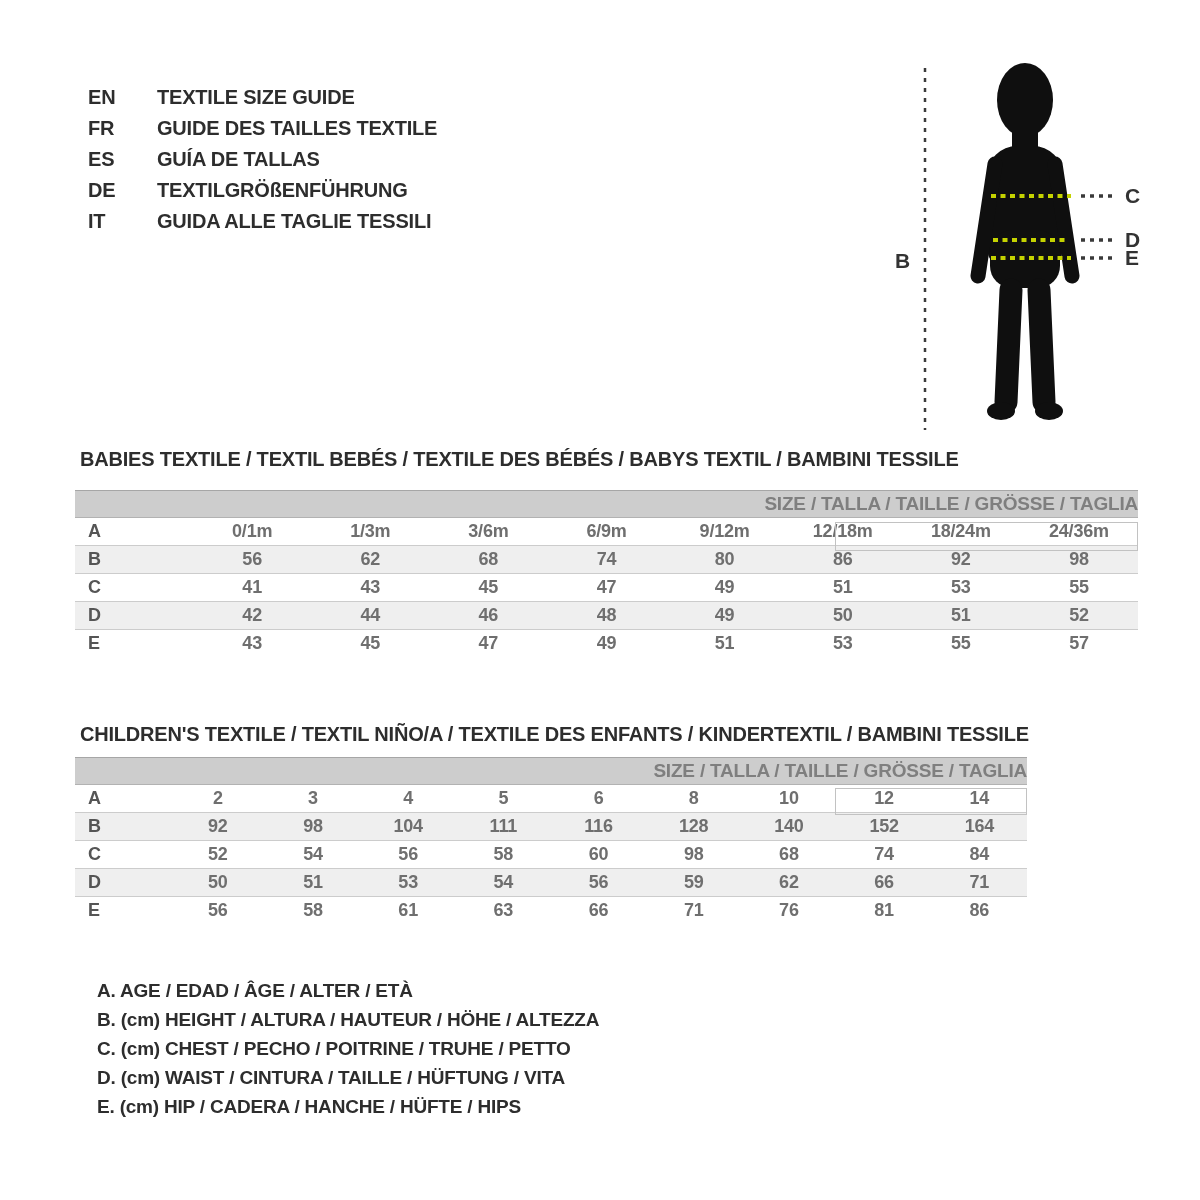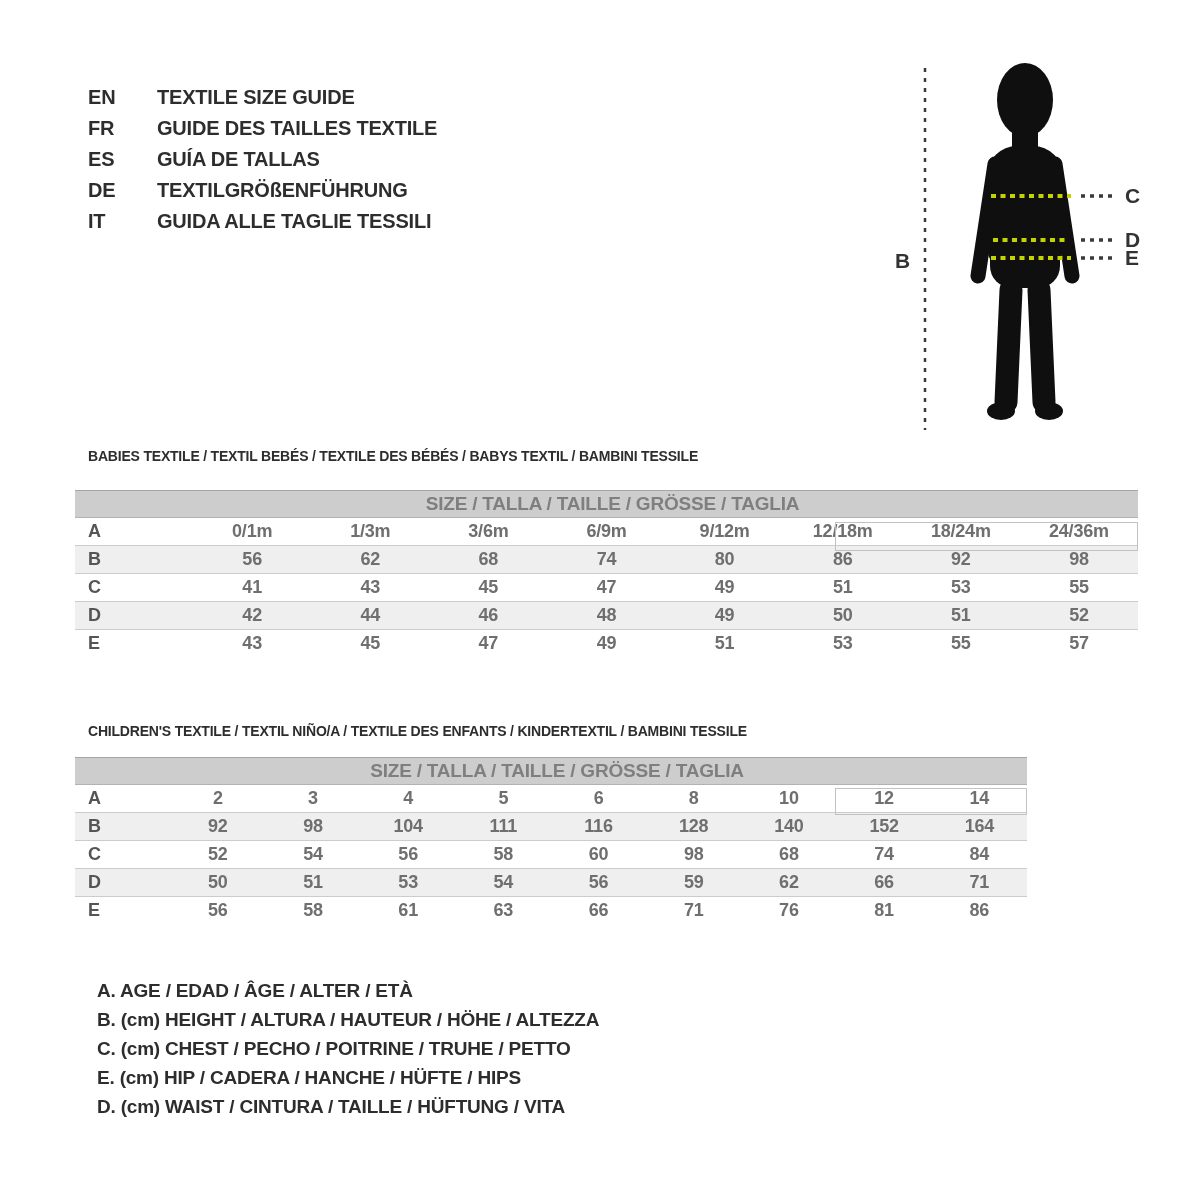--- a/index.html
+++ b/index.html
@@ -15,37 +15,37 @@
   .lang-list{position:absolute;left:88px;top:82px;}
   .lang-row{display:flex;height:31px;line-height:31px;}
   .lang-code{width:69px;font-size:20px;font-weight:700;color:#2d2d2d;}
   .lang-label{font-size:20px;font-weight:700;color:#2d2d2d;}
 
   
   .figure{position:absolute;left:885px;top:50px;width:260px;height:390px;}
   .figure text{font-family:"Liberation Sans",sans-serif;font-weight:700;}
 
   
-  .section-title{position:absolute;left:88px;font-size:14px;font-weight:700;color:#2d2d2d;}
+  .section-title{position:absolute;left:80px;font-size:20px;font-weight:700;color:#2d2d2d;}
   .babies-title{top:448px;}
   .children-title{top:723px;}
 
   
   .table-wrap{position:absolute;left:75px;}
   .babies-wrap{top:490px;width:1063px;}
   .children-wrap{top:757px;width:952px;}
   table{border-collapse:collapse;table-layout:fixed;width:100%;}
   td{padding:0;margin:0;}
   thead td{
     height:26px;line-height:26px;
     background:#cdcdcd;
     border-top:1px solid #a6a6a6;
     border-bottom:1px solid #b2b2b2;
     font-size:19px;font-weight:700;color:#7f7f7f;
-    padding-left:12px;text-align:center;
+    padding-left:12px;text-align:right;
   }
   tbody td{
     height:27px;line-height:27px;
     font-size:18px;font-weight:700;color:#6f6f6f;
     text-align:center;
   }
   tbody td.rowlabel{
     width:44px;text-align:left;padding-left:13px;color:#555555;
   }
   tbody tr + tr td{border-top:1px solid #cccccc;}
@@ -264,17 +264,17 @@
           </tr>
         </tbody>
     </table>
     <div class="hl-box"></div>
   </div>
 
   <div class="legend">
       <div class="legend-line">A. AGE / EDAD / ÂGE / ALTER / ETÀ</div>
       <div class="legend-line">B. (cm) HEIGHT / ALTURA / HAUTEUR / HÖHE / ALTEZZA</div>
       <div class="legend-line">C. (cm) CHEST / PECHO / POITRINE / TRUHE / PETTO</div>
+      <div class="legend-line">D. (cm) WAIST / CINTURA / TAILLE / HÜFTUNG / VITA</div>
       <div class="legend-line">E. (cm) HIP / CADERA / HANCHE / HÜFTE / HIPS</div>
-      <div class="legend-line">D. (cm) WAIST / CINTURA / TAILLE / HÜFTUNG / VITA</div>
     </div>
 
 </div>
 
 </body></html>

